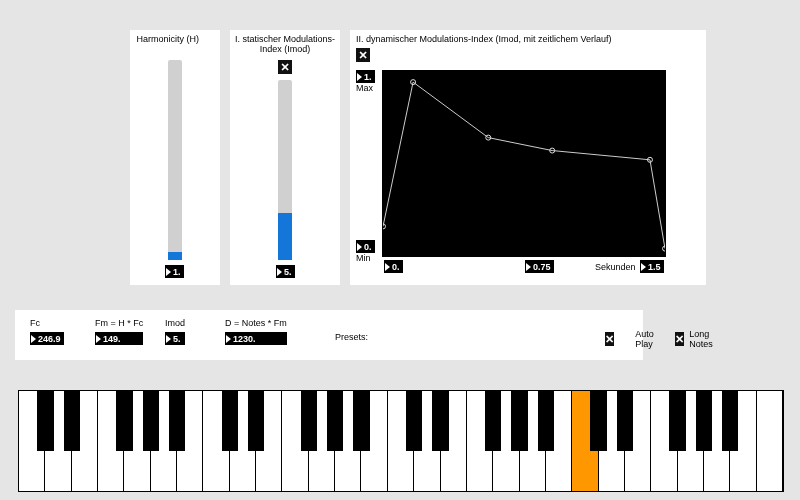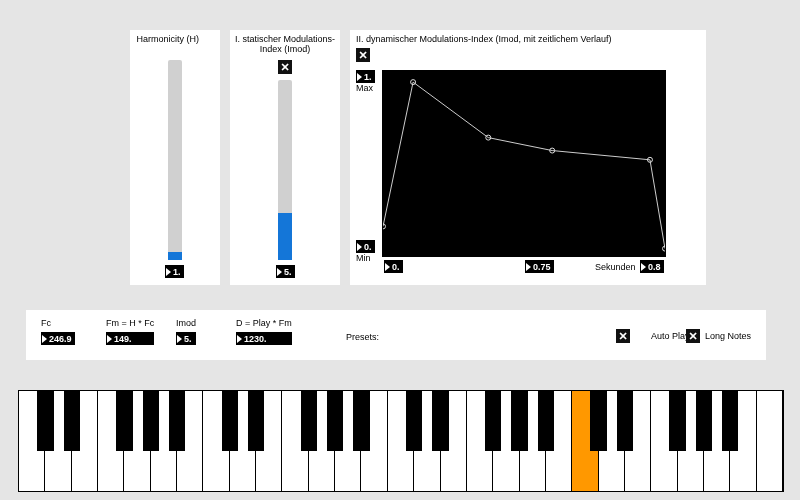--- a/index.html
+++ b/index.html
@@ -102,22 +102,22 @@
 .bkey {
   position: absolute;
   top: 0; height: 60%;
   background: #000;
   z-index: 2;
 }
 
 
 .strip {
   position: absolute;
-  left: 26px; top: 310px;
-  width: 740px; height: 50px;
+  left: 15px; top: 310px;
+  width: 628px; height: 50px;
   background: #fff;
 }
 .strip .block { position: absolute; top: 8px; }
 .strip .block .cap { display: block; margin-bottom: 4px; }
 </style>
 </head>
 <body>
 
 <div class="panel" style="left:130px; top:30px; width:90px; height:255px;">
   <span class="label" style="right:21px; top:4px;">Harmonicity (H)</span>
@@ -189,21 +189,21 @@
   <div style="position:absolute; left:175px; top:230px;">
     <div class="nbox">
       <span class="tri"></span>
         <span>0.75</span>
     </div>
   </div>
   <span class="label" style="left:245px; top:232px;">Sekunden</span>
   <div style="position:absolute; left:290px; top:230px;">
     <div class="nbox">
       <span class="tri"></span>
-        <span>0.8</span>
+        <span>1.5</span>
     </div>
   </div>
 </div>
 
 <div class="strip">
   <div class="block" style="left:15px;">
     <span class="cap">Fc</span>
     <div class="nbox">
         <span class="tri"></span>
         <span>246.9</span>
@@ -217,21 +217,21 @@
       </div>
   </div>
   <div class="block" style="left:150px;">
     <span class="cap">Imod</span>
     <div class="nbox">
         <span class="tri"></span>
         <span>5.</span>
       </div>
   </div>
   <div class="block" style="left:210px;">
-    <span class="cap">D = Play * Fm</span>
+    <span class="cap">D = Notes * Fm</span>
     <div class="nbox">
         <span class="tri"></span>
         <span>1230.</span>
       </div>
   </div>
 
   <span class="label" style="left:320px; top:22px;">Presets:</span>
 
   <div style="position:absolute; left:590px; top:19px; display:flex; align-items:center;">
     <div class="xtoggle">✕</div>

